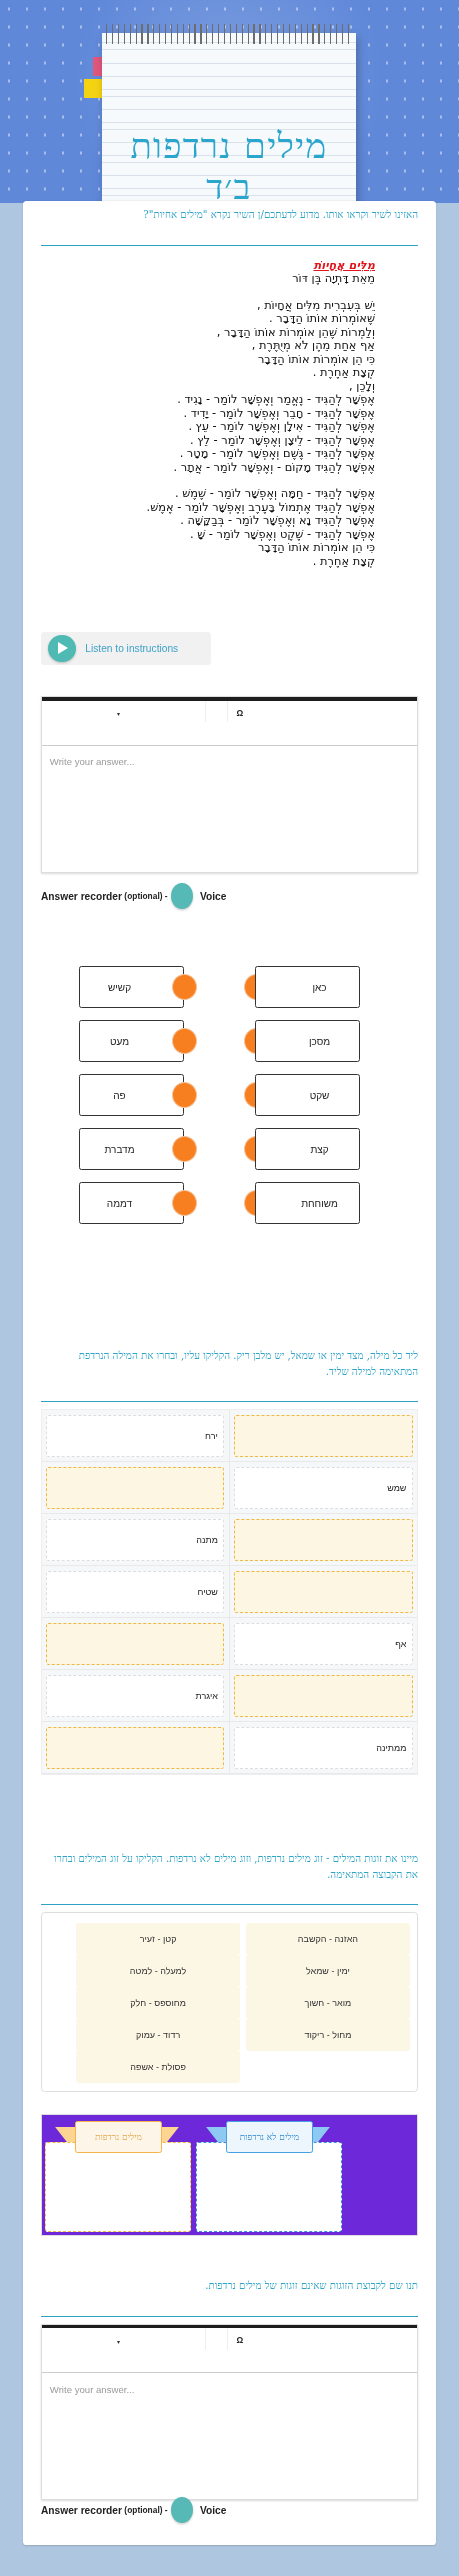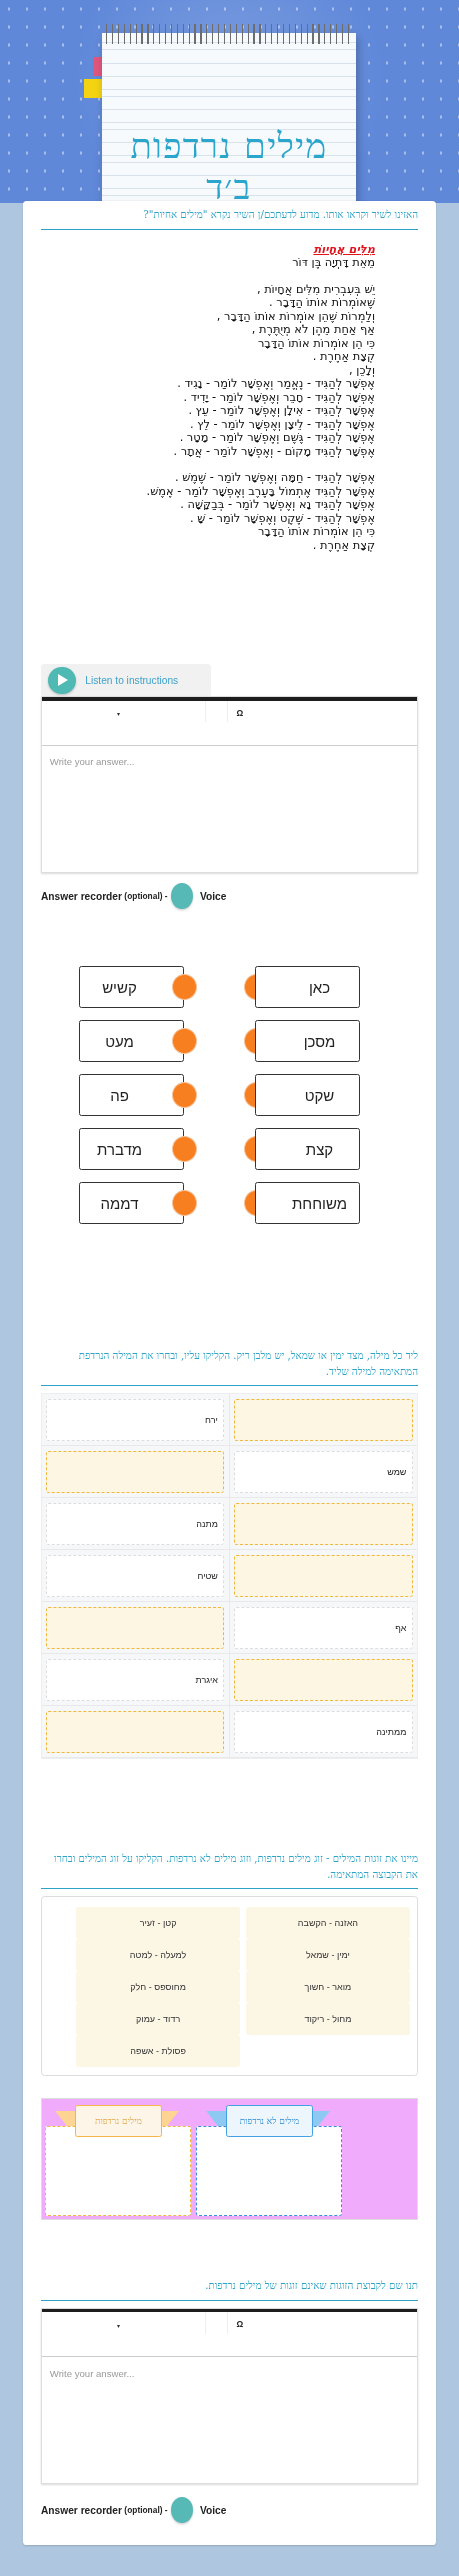--- a/index.html
+++ b/index.html
@@ -45,21 +45,21 @@
     }
     .card {
       position: absolute; left: 23px; top: 201px; width: 413px; height: 2344px;
       background: #ffffff; border-radius: 3.6px; box-shadow: 0 0.6px 1.8px rgba(0,0,0,0.15);
       z-index: 5;
     }
     .content { position: absolute; left: 18px; right: 18px; }
     .q-title {
       direction: rtl; text-align: right; color: #2ea3c6;
       font-family: "DejaVu Serif", serif; font-size: 10.2px; line-height: 15.5px;
-      padding-bottom: 6px; border-bottom: 0.9px solid #2ea3c6;
+      padding-bottom: 22px; border-bottom: 0.9px solid #2ea3c6;
     }
     .poem { direction: rtl; text-align: right; padding-right: 43px; font-size: 11.4px; line-height: 13.5px; color: #111; font-family: "DejaVu Sans", sans-serif; }
     .poem .ptitle { color: #e1141c; font-weight: bold; font-style: italic; text-decoration: underline; }
     .poem .gap { height: 13px; }
     .listen-btn {
       display: flex; align-items: center; width: 170px; height: 33px;
       background: #f1f1f1; border-radius: 3.6px; padding-left: 7.2px; cursor: pointer;
     }
     .play-circle {
       width: 27.5px; height: 27.5px; border-radius: 50%; background: #4fb9b3;
@@ -77,21 +77,21 @@
     .tb-left .caret { position: absolute; left: 75px; top: 9.6px; font-size: 6px; color: #333; }
     .tb-mid { width: 22px; height: 21.5px; border-right: 0.6px solid #eee; }
     .tb-omega { padding: 7.2px 0 0 8.4px; font-size: 8.4px; font-weight: bold; color: #222; cursor: pointer; }
     .editor-area { padding: 10.8px 7.8px; color: #9a9a9a; font-size: 9.6px; height: 126px; }
     .recorder { display: flex; align-items: center; font-size: 10.2px; color: #222; font-weight: bold; }
     .recorder .opt { font-size: 8.4px; margin-left: 2.4px; }
     .rec-circle { width: 21.5px; height: 26px; border-radius: 50%; background: #56b9b5; margin: 0 7.2px 0 3.6px; box-shadow: 0 1.2px 2.4px rgba(0,0,0,0.2); cursor: pointer; }
     .match-row { position: relative; height: 54px; }
     .mbox {
       position: absolute; width: 105px; height: 42px; border: 0.6px solid #333; border-radius: 2.4px;
-      display: flex; align-items: center; justify-content: center; direction: rtl; font-size: 15px; color: #222; background: #fff; cursor: pointer;
+      display: flex; align-items: center; justify-content: center; direction: rtl; font-size: 10px; color: #222; background: #fff; cursor: pointer;
     }
     .mbox.left { left: 38px; }
     .mbox.right { left: 214px; }
     .mbox .text { position: relative; }
     .mbox.left .text { left: -12px; }
     .mbox.right .text { left: 12px; }
     .dot {
       position: absolute; width: 25px; height: 26px; border-radius: 50%; background: #f87f1f;
       border: 0.9px solid #f4c29a; top: 7.8px; cursor: pointer;
     }
@@ -107,21 +107,21 @@
     }
     .slot-empty {
       height: 42px; background: #fdf6e3; border: 0.9px dashed #f0b840; border-radius: 2.4px; cursor: pointer;
     }
     .pairs-box { border: 0.6px solid #ddd; border-radius: 3.6px; padding: 9.6px 7.2px 8.4px; }
     .pairs-grid { display: grid; grid-template-columns: 1fr 1fr; gap: 0 6px; padding-left: 27px; }
     .pair-item {
       height: 32px; background: #fcf6e4; border-radius: 2.4px; display: flex; align-items: center; justify-content: center;
       direction: rtl; font-size: 9px; color: #333; cursor: pointer;
     }
-    .cat-box { border: 0.6px solid #ddd; background: #f0abfc; height: 122px; position: relative; }
+    .cat-box { border: 0.6px solid #ddd; background: #6d28d9; height: 122px; position: relative; }
     .bucket { position: absolute; top: 27.5px; width: 146px; height: 90px; border: 0.9px dashed; border-radius: 2.4px; background: #fff; }
     .bucket.syn { left: 3px; border-color: #f0b840; }
     .bucket.non { left: 154px; border-color: #3a8fd6; }
     .ribbon-tail { position: absolute; top: 12px; width: 126px; height: 33px; }
     .ribbon {
       position: absolute; top: 6px; width: 87px; height: 32px; border-radius: 2.4px; border: 1.2px solid;
       display: flex; align-items: center; justify-content: center; direction: rtl;
       font-family: "DejaVu Serif", serif; font-size: 9px;
     }
     .ribbon.syn { left: 33px; background: #fdf6e8; border-color: #f5b54a; color: #e1a74a; }
@@ -163,21 +163,21 @@
       <div class="gap"></div>
       <div>אֶפְשָׁר לְהַגִּיד - חַמָּה וְאֶפְשָׁר לוֹמַר - שֶׁמֶשׁ .</div>
       <div>אֶפְשָׁר לְהַגִּיד אֶתְמוֹל בָּעֶרֶב וְאֶפְשָׁר לוֹמַר - אֶמֶשׁ.</div>
       <div>אֶפְשָׁר לְהַגִּיד נָא וְאֶפְשָׁר לוֹמַר - בְּבַקָּשָׁה .</div>
       <div>אֶפְשָׁר לְהַגִּיד - שֶׁקֶט וְאֶפְשָׁר לוֹמַר - שָׁ .</div>
       <div>כִּי הֵן אוֹמְרוֹת אוֹתוֹ הַדָּבָר</div>
       <div>קְצָת אַחֶרֶת .</div>
     </div>
   </div>
 
-  <div class="content" style="top:463px;">
+  <div class="content" style="top:431px;">
     <div class="listen-btn">
       <div class="play-circle"></div>
       <span class="listen-label">Listen to instructions</span>
     </div>
   </div>
 
   <div class="content" style="top:495px;">
     <div class="editor">
       <div class="editor-bar"></div>
       <div class="editor-toolbar">

